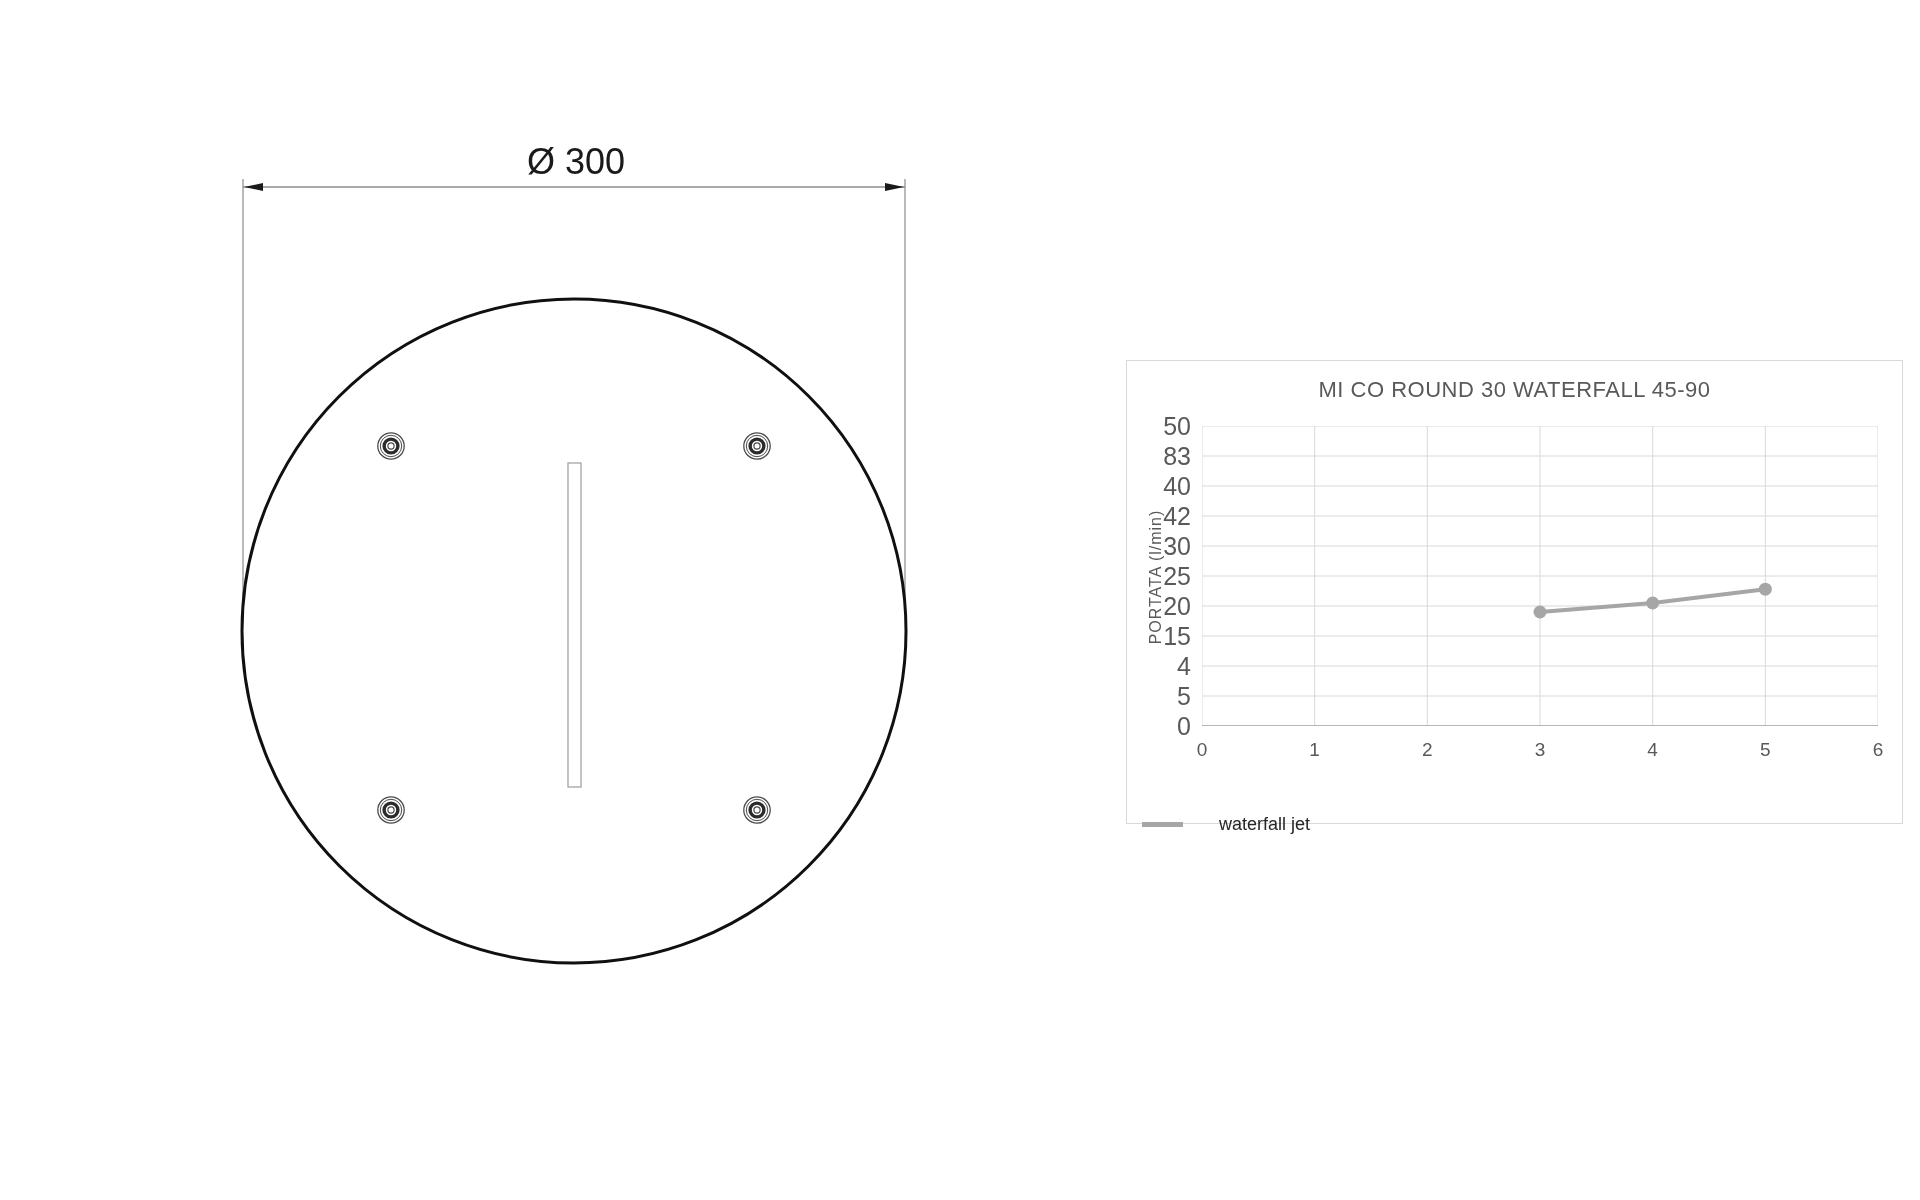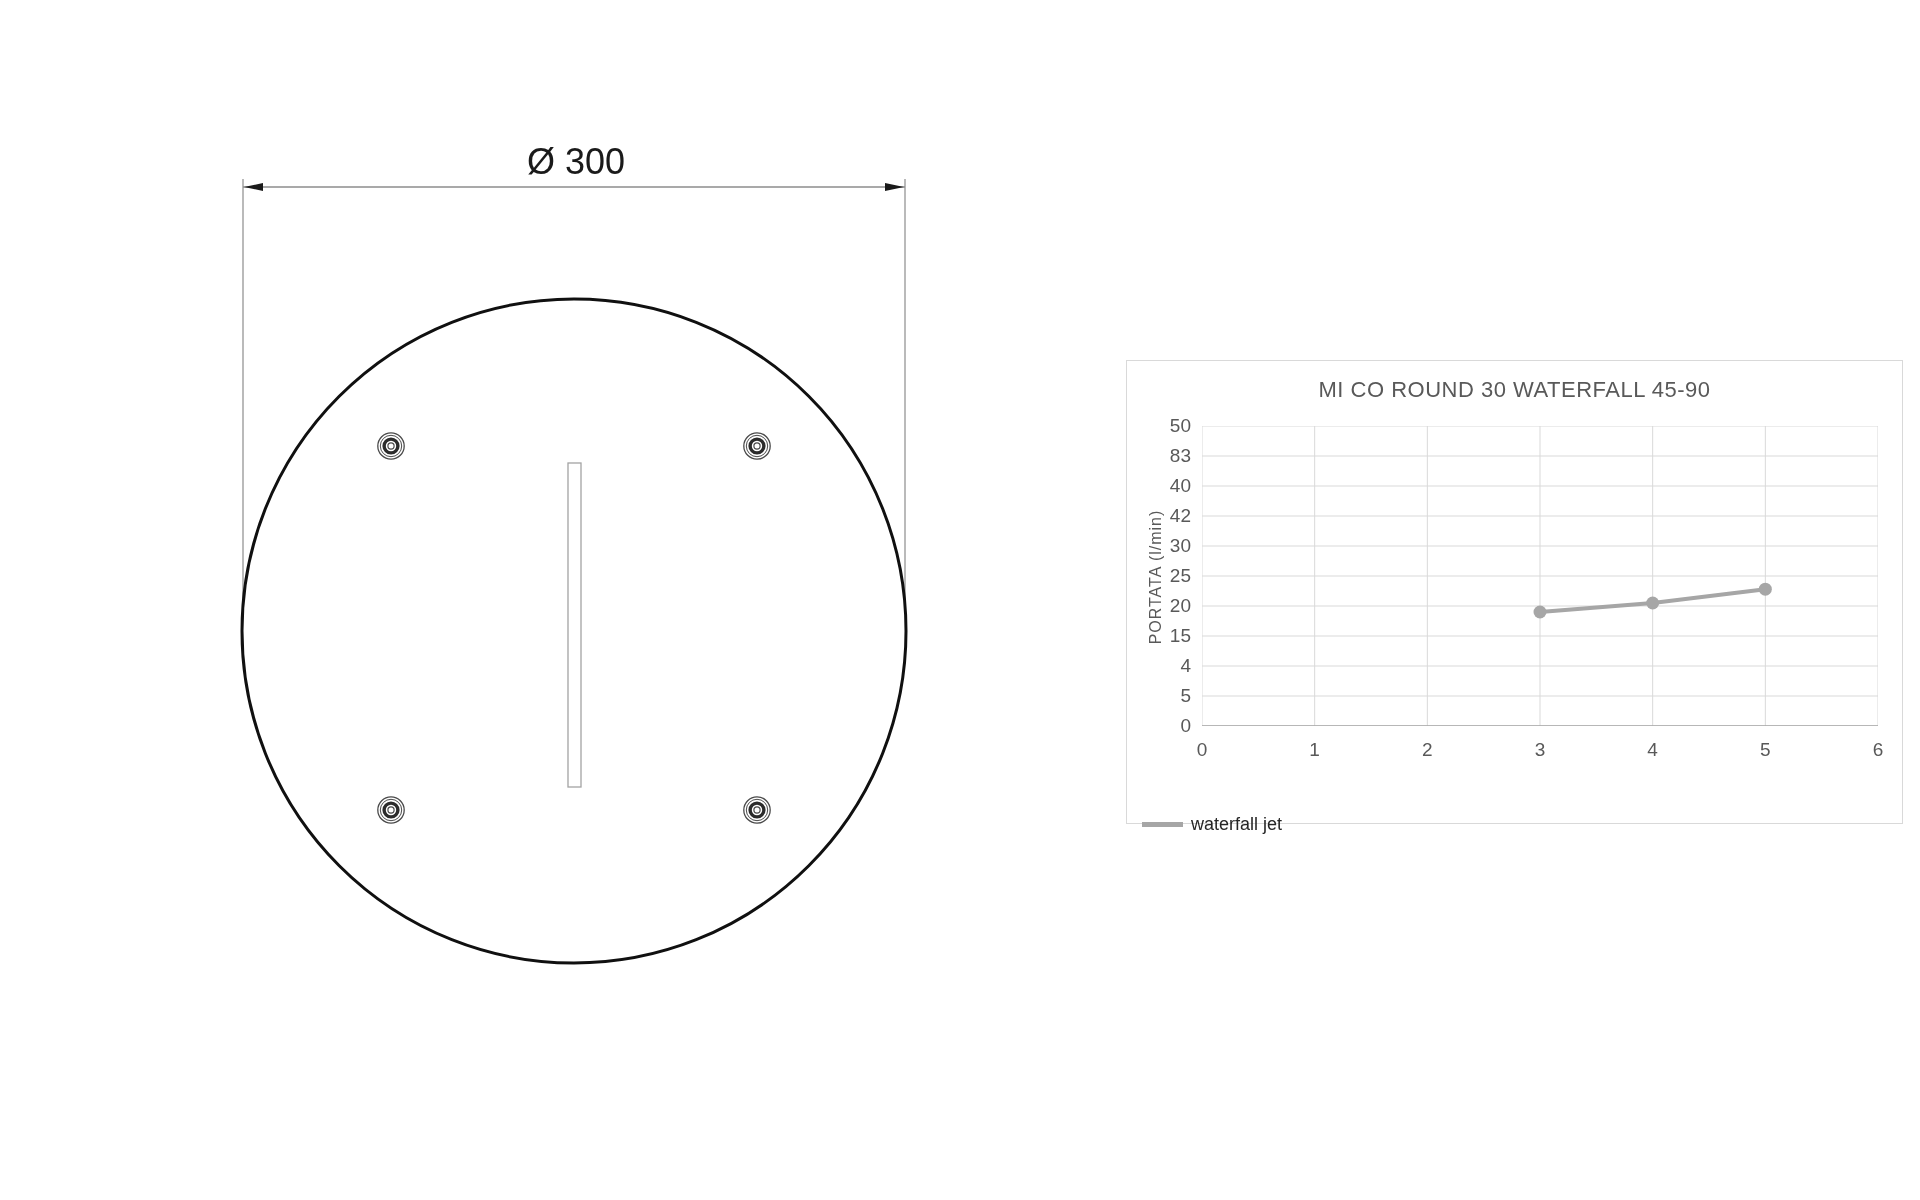--- a/index.html
+++ b/index.html
@@ -14,27 +14,27 @@
   .panel{position:absolute;left:1106px;top:360px;width:777px;height:464px;
          background:#ffffff;border:1px solid #d9d9d9;box-sizing:border-box;margin-left:20px;}
   .chart-title{position:absolute;left:0;top:16px;width:100%;text-align:center;
                font-size:22px;letter-spacing:.5px;color:#595959;}
   .plot{position:absolute;left:75px;top:65px;}
   .ylabel{position:absolute;left:-121px;top:204px;width:300px;height:24px;line-height:24px;
           text-align:center;font-size:16px;color:#595959;letter-spacing:1px;
           transform:rotate(-90deg);}
   .xlabel{position:absolute;left:75px;top:418px;width:676px;text-align:center;
           font-size:16px;color:#595959;}
-  .ytick{position:absolute;left:0;width:64px;text-align:right;font-size:19px;
+  .ytick{position:absolute;left:0;width:64px;text-align:right;font-size:25px;
          line-height:24px;color:#595959;}
   .xtick{position:absolute;width:48px;text-align:center;font-size:19px;
          line-height:24px;color:#595959;top:377px;}
 
   
-  .legend{position:absolute;left:1142px;top:810px;height:28px;display:flex;align-items:center;}
+  .legend{position:absolute;left:1142px;top:810px;height:28px;display:flex;align-items:center;gap:28px;}
   .legend .swatch{display:inline-block;width:41px;height:5px;background:#a6a6a6;}
   .legend .legend-label{margin-left:8px;font-size:18px;color:#262626;}
 </style>
 </head>
 <body>
 
 <div id="screen">
 
   <svg id="drawing" width="1000" height="1050" viewBox="0 0 1000 1050">
 

